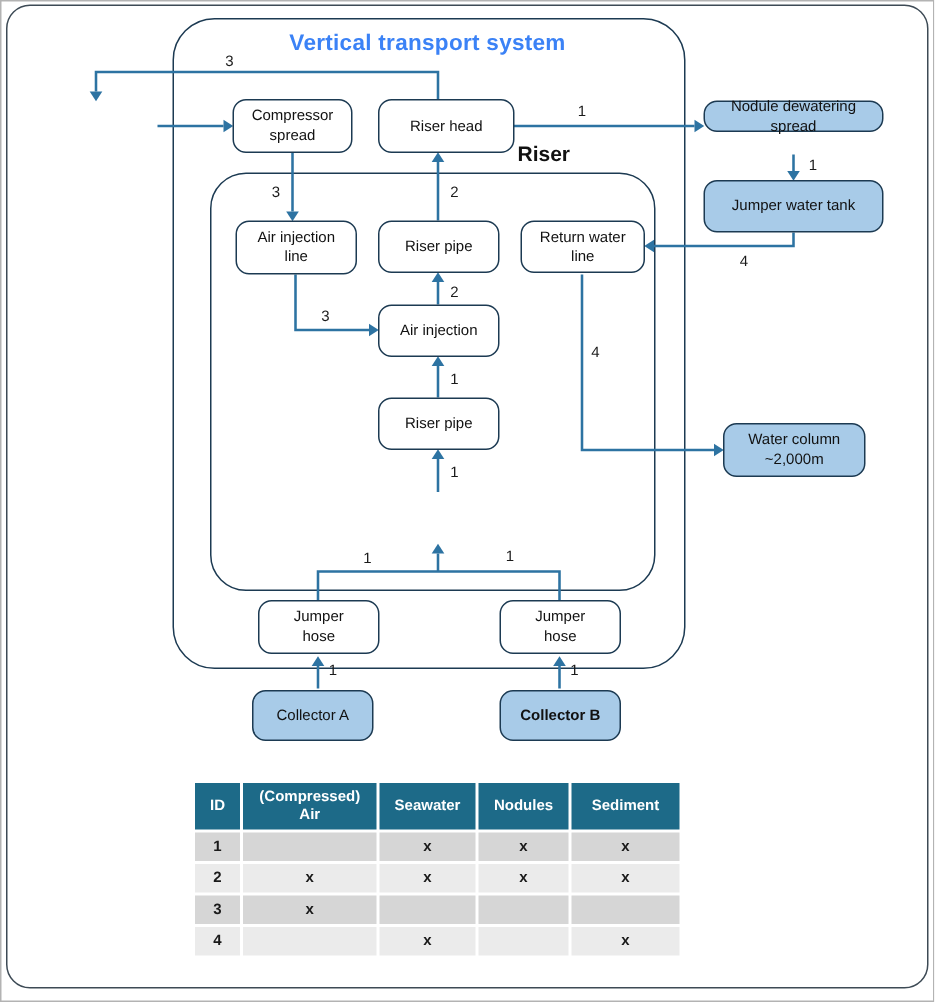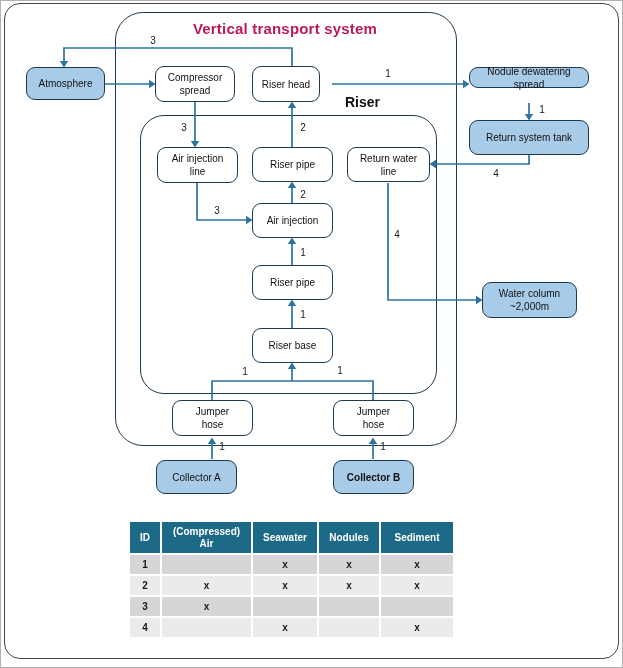--- a/index.html
+++ b/index.html
@@ -11,21 +11,21 @@
   .big-frame{
     position:absolute;left:4px;top:3px;width:613px;height:654px;
     border:1.6px solid #3d4a55;border-radius:16px;z-index:1;
   }
   .vts-box{
     position:absolute;left:115px;top:12px;width:340px;height:432px;
     border:1.6px solid var(--node-border);border-radius:28px;z-index:1;background:transparent;
   }
   .vts-title{
     position:absolute;left:115px;top:20px;width:340px;text-align:center;
-    font-size:15px;font-weight:600;color:#be185d;letter-spacing:.2px;z-index:2;
+    font-size:15px;font-weight:600;color:#3b82f6;letter-spacing:.2px;z-index:2;
   }
   .riser-box{
     position:absolute;left:140px;top:115px;width:295px;height:277px;
     border:1.6px solid var(--node-border);border-radius:24px;z-index:1;
   }
   .riser-title{
     position:absolute;left:345px;top:94px;width:66px;text-align:left;
     font-size:14px;font-weight:600;color:#111;z-index:2;
   }
   #edge-layer{position:absolute;left:0;top:0;z-index:3;}
@@ -106,66 +106,60 @@
       <polygon points="529,120.5 524.8,114 533.2,114" class="edge-arrow"></polygon>
       <text x="542" y="113" class="edge-label">1</text>
       <polyline points="529,155 529,164 436,164" class="edge-line"></polyline>
       <polygon points="429.5,164 436,159.8 436,168.2" class="edge-arrow"></polygon>
       <text x="496" y="177" class="edge-label">4</text>
       <polyline points="388,183 388,300 476,300" class="edge-line"></polyline>
       <polygon points="482.5,300 476,304.2 476,295.8" class="edge-arrow"></polygon>
       <text x="397" y="238" class="edge-label">4</text>
     </svg>
   <div id="node-layer">
-      <div class="node node-blue" style="left: 26px; top: 67px; width: 79px; height: 33px;">
-        <div>Atmosphere</div>
-      </div>
       <div class="node node-white" style="left: 155px; top: 66px; width: 80px; height: 36px;">
         <div>Compressor</div>
         <div>spread</div>
       </div>
-      <div class="node node-white" style="left: 252px; top: 66px; width: 68px; height: 36px;">
+      <div class="node node-white" style="left: 252px; top: 66px; width: 91px; height: 36px;">
         <div>Riser head</div>
       </div>
       <div class="node node-blue" style="left: 469px; top: 67px; width: 120px; height: 21px;">
         <div>Nodule dewatering</div>
         <div>spread</div>
       </div>
       <div class="node node-blue" style="left: 469px; top: 120px; width: 120px; height: 35px;">
-        <div>Return system tank</div>
+        <div>Jumper water tank</div>
       </div>
       <div class="node node-white" style="left: 157px; top: 147px; width: 81px; height: 36px;">
         <div>Air injection</div>
         <div>line</div>
       </div>
       <div class="node node-white" style="left: 252px; top: 147px; width: 81px; height: 35px;">
         <div>Riser pipe</div>
       </div>
       <div class="node node-white" style="left: 347px; top: 147px; width: 83px; height: 35px;">
         <div>Return water</div>
         <div>line</div>
       </div>
       <div class="node node-white" style="left: 252px; top: 203px; width: 81px; height: 35px;">
         <div>Air injection</div>
       </div>
       <div class="node node-white" style="left: 252px; top: 265px; width: 81px; height: 35px;">
         <div>Riser pipe</div>
       </div>
-      <div class="node node-white" style="left: 252px; top: 328px; width: 81px; height: 35px;">
-        <div>Riser base</div>
-      </div>
       <div class="node node-white" style="left: 172px; top: 400px; width: 81px; height: 36px;">
         <div>Jumper</div>
         <div>hose</div>
       </div>
       <div class="node node-white" style="left: 333px; top: 400px; width: 81px; height: 36px;">
         <div>Jumper</div>
         <div>hose</div>
       </div>
-      <div class="node node-blue" style="left: 156px; top: 460px; width: 81px; height: 34px;">
+      <div class="node node-blue" style="left: 168px; top: 460px; width: 81px; height: 34px;">
         <div>Collector A</div>
       </div>
       <div class="node node-blue" style="left: 333px; top: 460px; width: 81px; height: 34px; font-weight: bold;">
         <div>Collector B</div>
       </div>
       <div class="node node-blue" style="left: 482px; top: 282px; width: 95px; height: 36px;">
         <div>Water column</div>
         <div>~2,000m</div>
       </div>
     </div>

